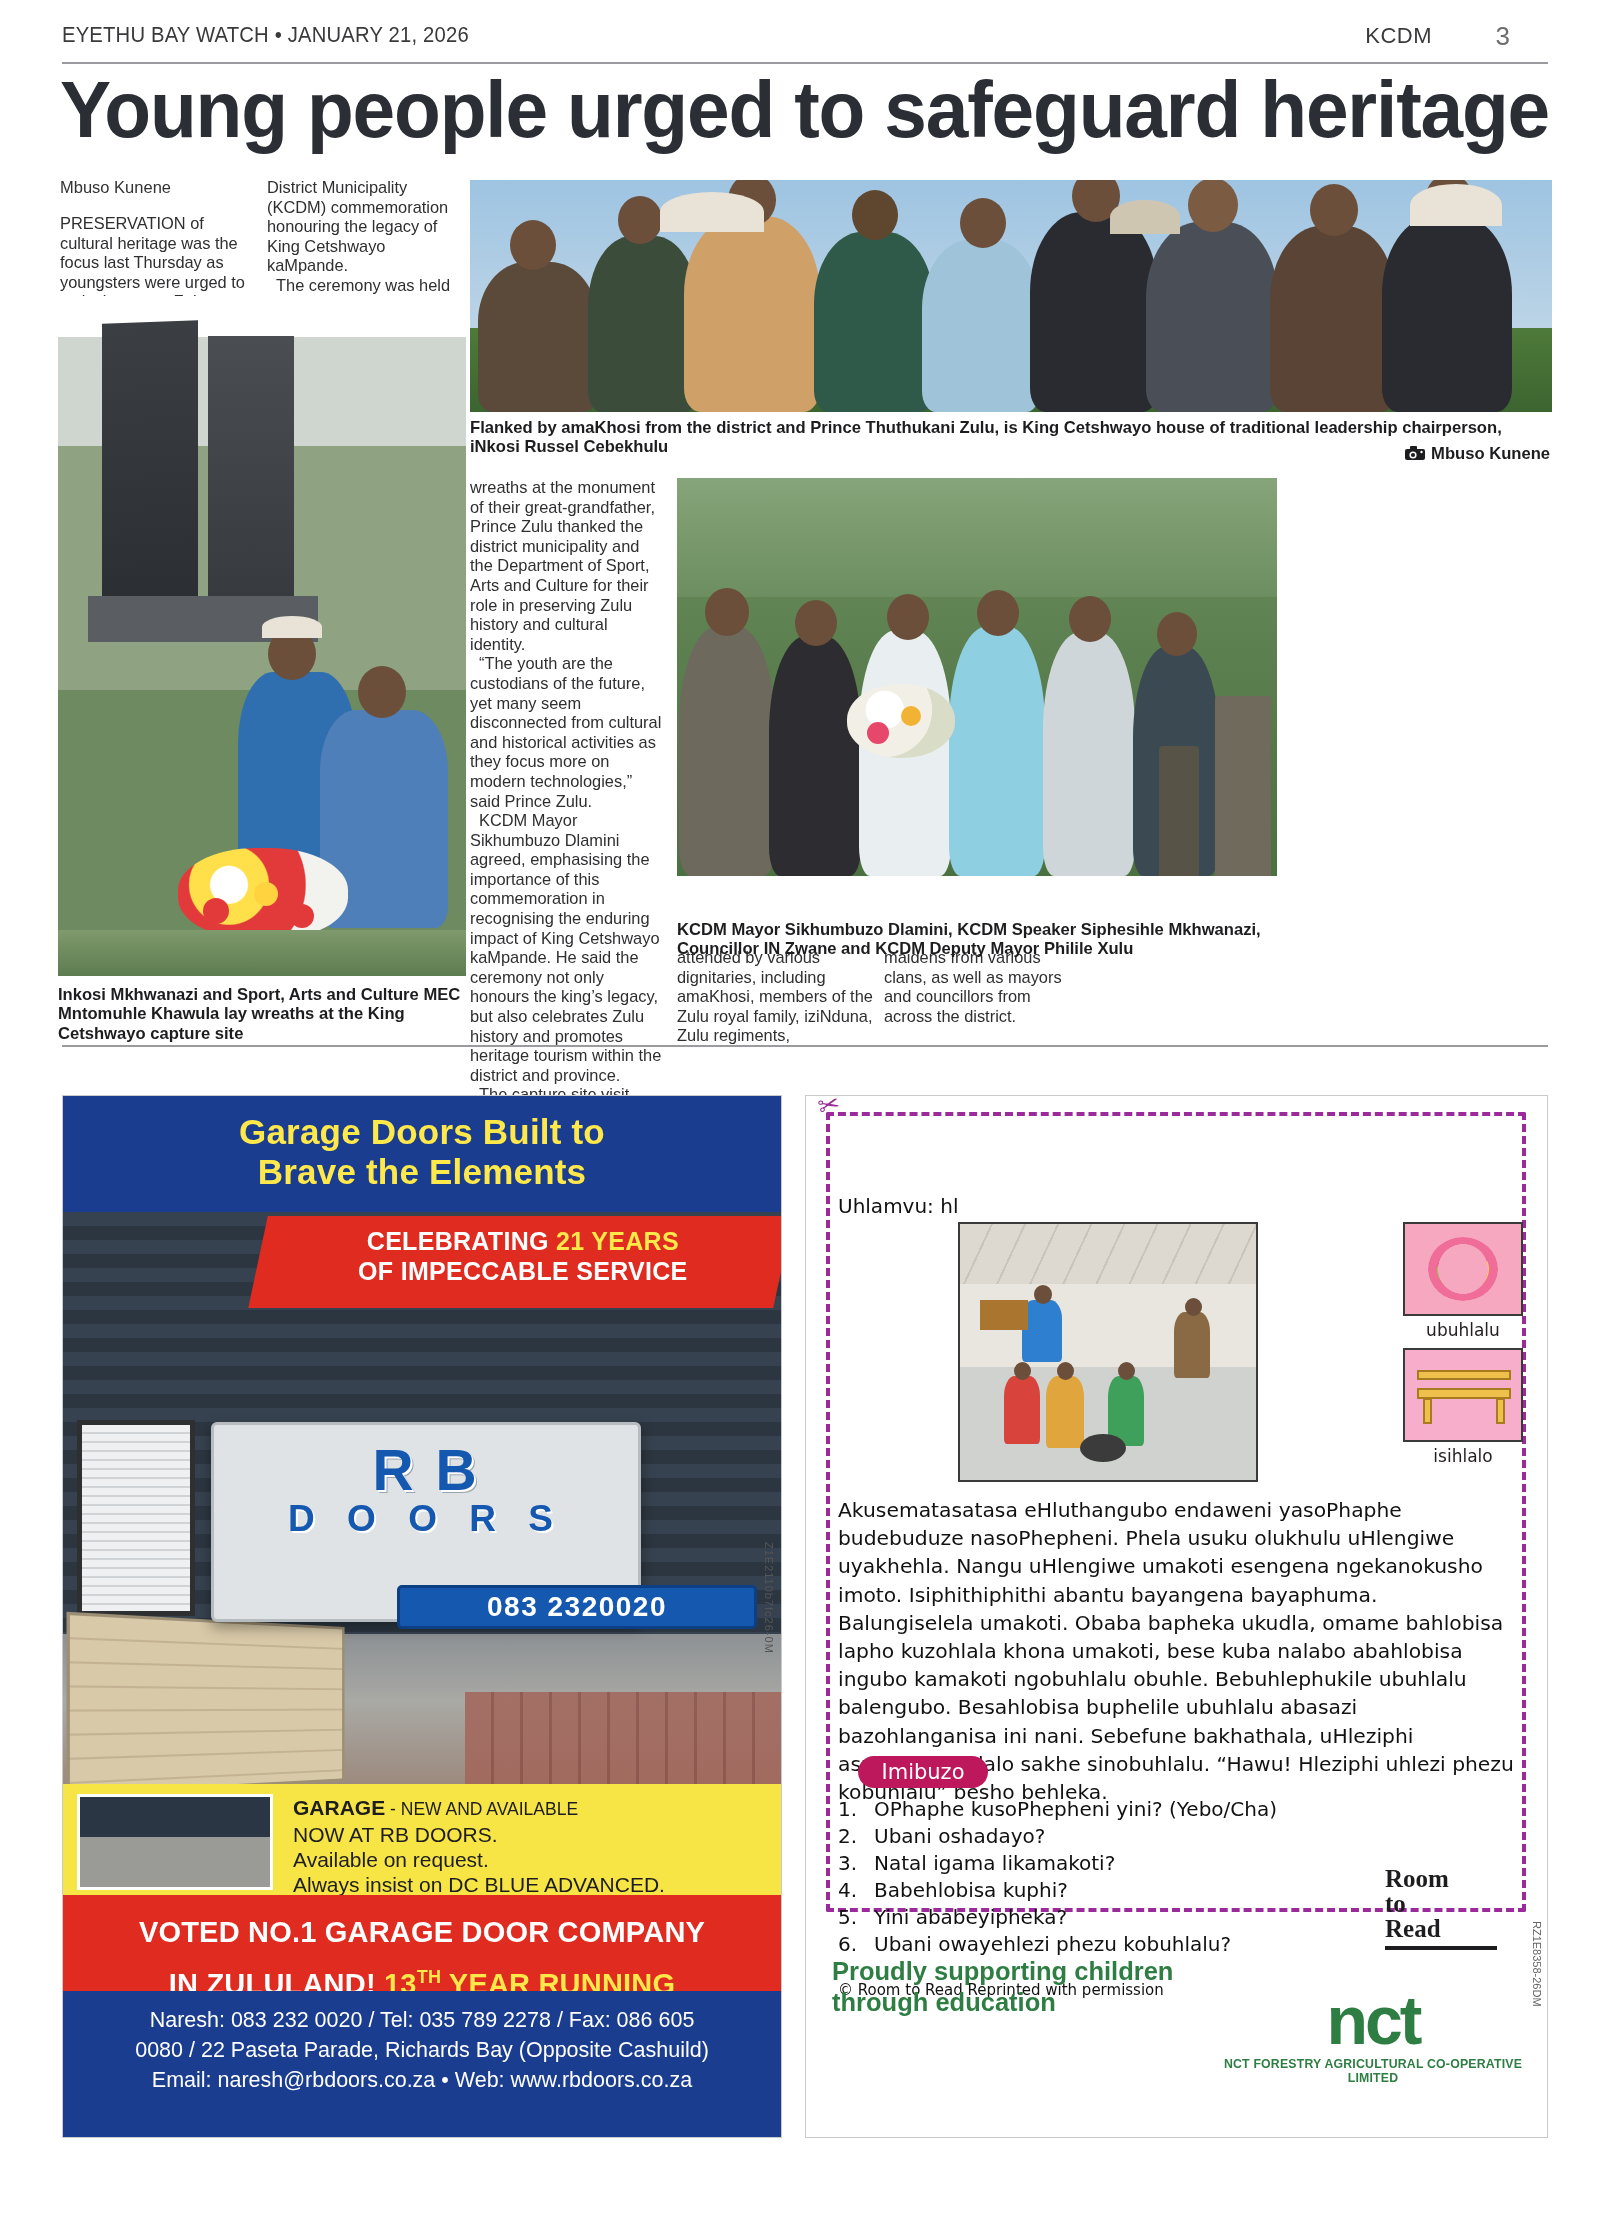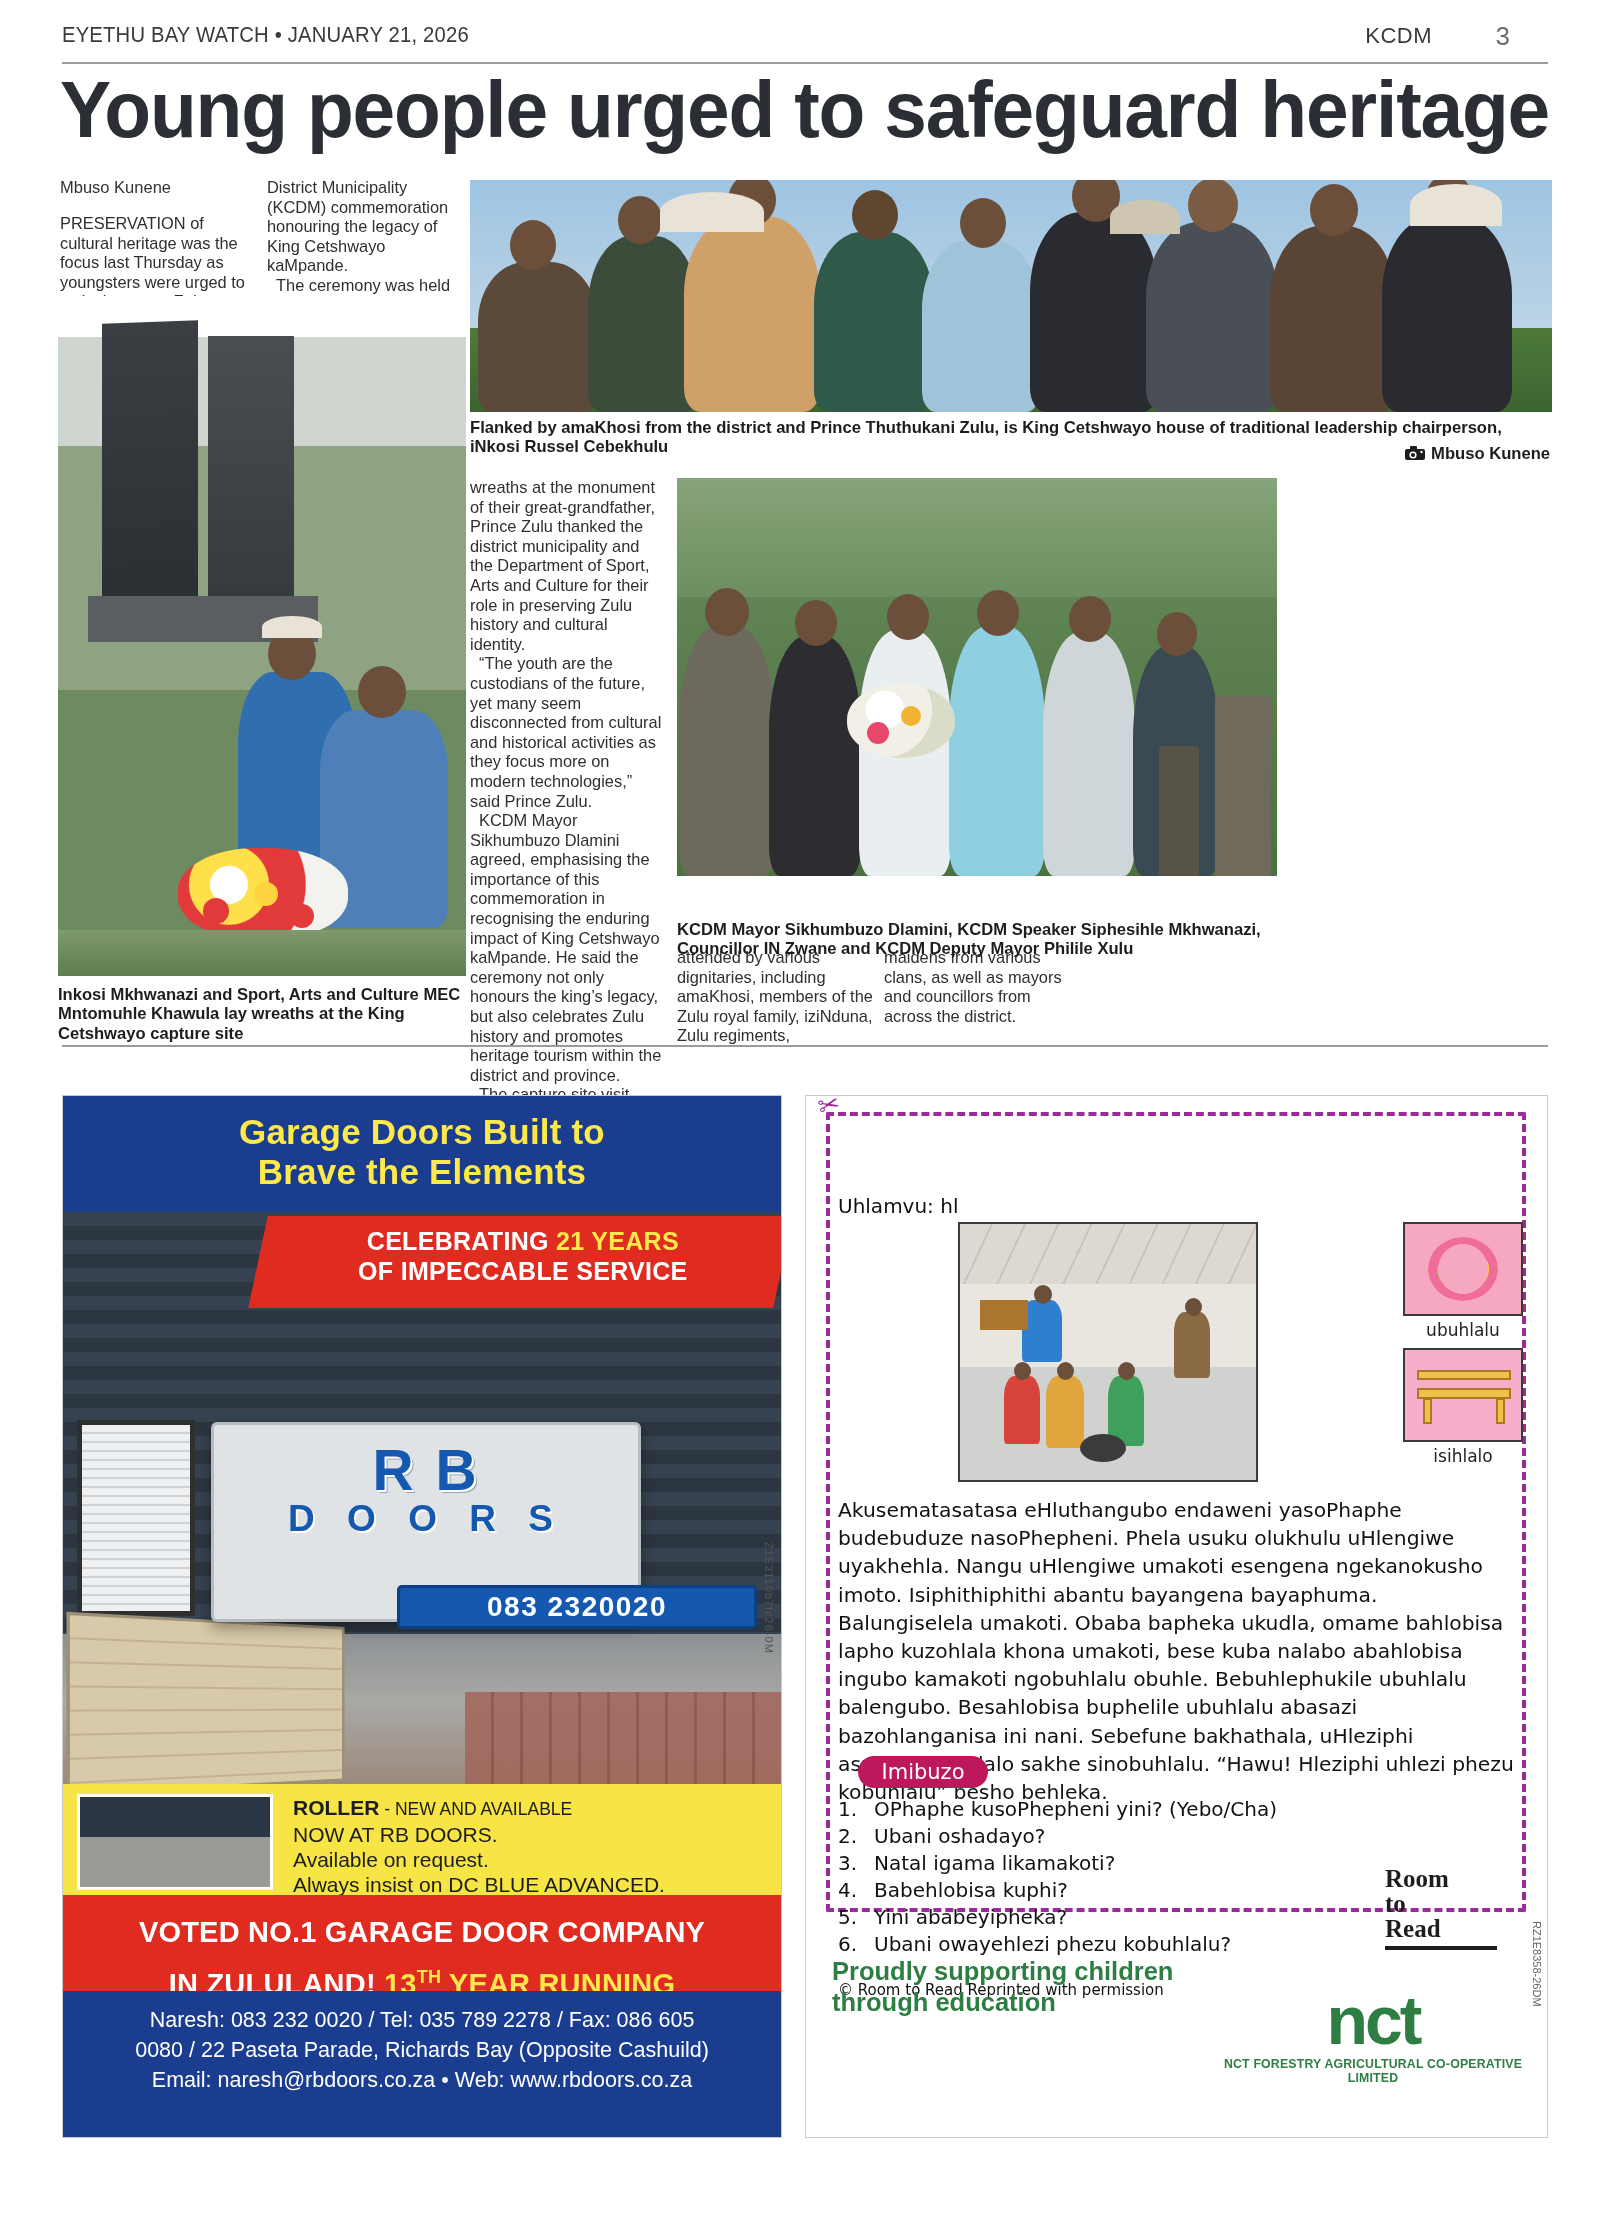--- a/index.html
+++ b/index.html
@@ -327,21 +327,21 @@
         <div class="doors">D O O R S</div>
         <div class="rb-phone">083 2320020</div>
       </div>
 
       <div class="vert-code">Z1E2110b7fc26-0M</div>
     </div>
 
     <div class="ad-yellow">
       <div class="ad-row">
         <div class="ad-thumb t1"></div>
-        <h3><span>ROLLER</span><small> - NEW AND AVAILABLE</small></h3>
+        <h3><span>GARAGE</span><small> - NEW AND AVAILABLE</small></h3>
         <p style="white-space:pre-line">NOW AT RB DOORS.
 Available on request.
 Always insist on DC BLUE ADVANCED.</p>
       </div>
       <div class="ad-row">
         <div class="ad-thumb t2"></div>
         <h3><span>FIBREGLASS DOORS</span><small> - MAINTENANCE FREE</small></h3>
         <p style="white-space:pre-line">In wood grain finishes that withstand the harshest weather conditions.</p>
       </div>
       <div class="ad-row">

